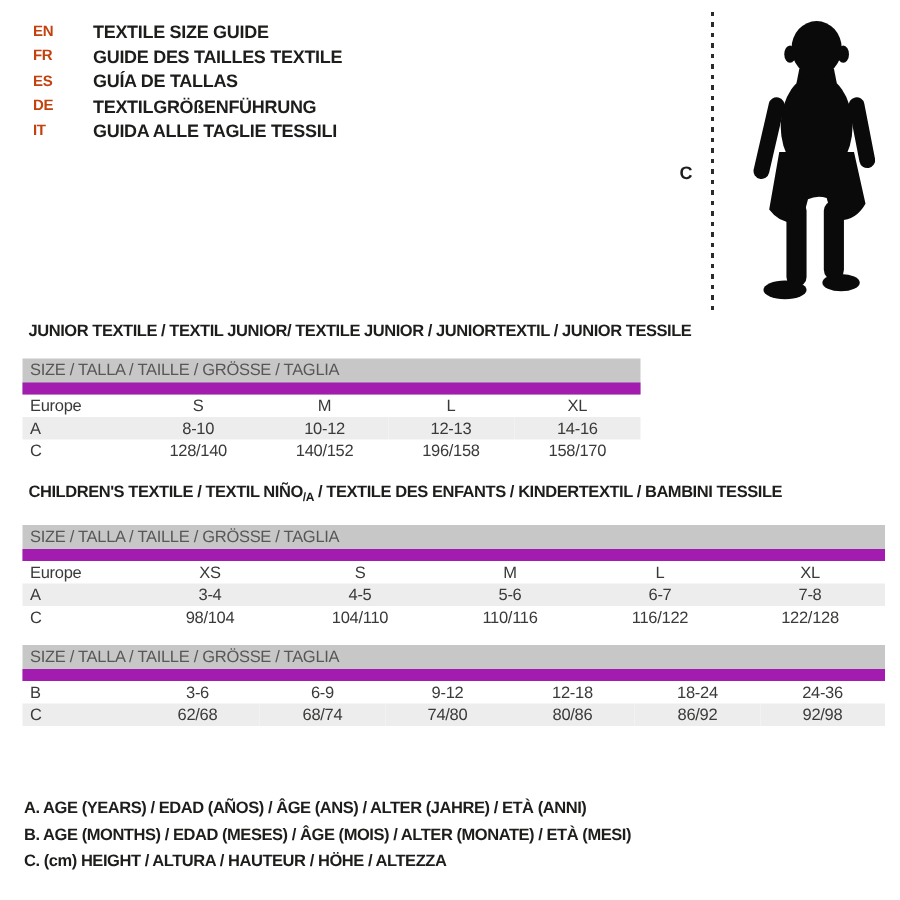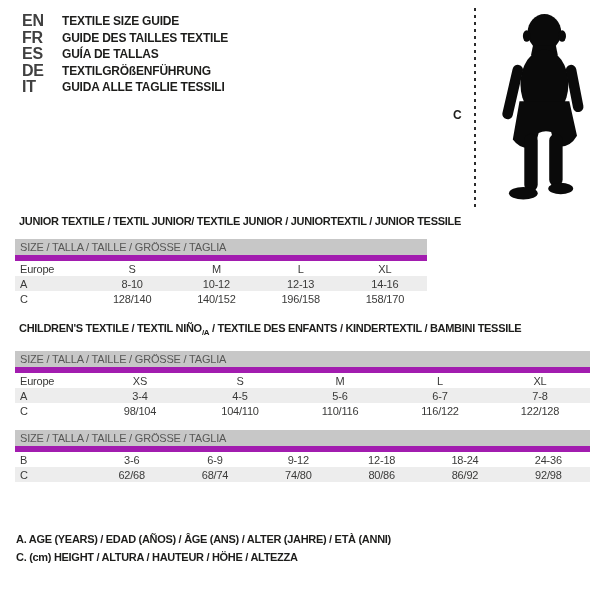--- a/index.html
+++ b/index.html
@@ -2,34 +2,34 @@
 <html><head>
 <meta charset="utf-8">
 <style>
   html,body{margin:0;padding:0;}
   body{font-family:"Liberation Sans", sans-serif; background:#fff;}
   #sheet{position:relative; width:600px; height:600px; background:#ffffff; overflow:hidden;}
 
   
   #lang-block{position:absolute; left:22px; top:13px;}
   .lang-row{display:flex; height:16.5px; align-items:center;}
-  .lang-code{display:inline-block; width:40px; font-weight:bold; font-size:16px; color:#404040; letter-spacing:-0.2px;}
+  .lang-code{display:inline-block; width:40px; font-weight:bold; font-size:10px; color:#c2410c; letter-spacing:-0.2px;}
   .lang-title{font-weight:bold; font-size:12px; color:#1d1d1b; letter-spacing:-0.2px; white-space:nowrap;}
 
   
   #figure{position:absolute; left:445px; top:5px; width:155px; height:208px;}
   #height-line{position:absolute; left:29px; top:3px; width:2px; height:200px;
     background-image:repeating-linear-gradient(to bottom,#2b2b2b 0 3px, transparent 3px 7px);}
   #figure-label{position:absolute; left:8px; top:103px; font-weight:bold; font-size:12px; color:#1d1d1b;}
   #baby-svg{position:absolute; left:40px; top:0;}
 
   
   .tbl{position:absolute;}
   .tbl-title{font-weight:bold; font-size:11px; color:#1d1d1b; letter-spacing:-0.3px; line-height:14px; padding-left:4px; white-space:nowrap;}
-  .size-bar{margin-top:11px; background:#c7c7c7; border-bottom:6px solid #a21caf;
+  .size-bar{margin-top:11px; background:#c7c7c7; border-bottom:8px solid #a21caf;
     font-size:11px; color:#575756; letter-spacing:-0.2px; padding:2px 0 2px 5px; height:12px; line-height:12px;}
   table.grid{width:100%; border-collapse:collapse; table-layout:fixed;}
   table.grid td{height:15px; padding:0; font-size:11px; color:#3a3a39; letter-spacing:-0.2px; text-align:center; vertical-align:middle;}
   table.grid td.lbl{text-align:left; padding-left:5px;margin-left:13px;}
   tr.alt{background:#ededed;}
   .sub{font-size:8px; vertical-align:sub;}
 
   
   #notes{position:absolute; left:16px; top:531px;}
   .note{font-weight:bold; font-size:11px; color:#1d1d1b; letter-spacing:-0.3px; line-height:17.5px; white-space:nowrap;}
@@ -195,16 +195,17 @@
         <td>80/86</td>
         <td>86/92</td>
         <td>92/98</td>
       </tr>
     </tbody>
       </table>
   </div>
 
   <div id="notes">
     <div class="note">A. AGE (YEARS) / EDAD (AÑOS) / ÂGE (ANS) / ALTER (JAHRE) / ETÀ (ANNI)</div>
+    <div class="note">B. AGE (MONTHS) / EDAD (MESES) / ÂGE (MOIS) / ALTER (MONATE) / ETÀ (MESI)</div>
     <div class="note">C. (cm) HEIGHT / ALTURA / HAUTEUR / HÖHE / ALTEZZA</div>
   </div>
 
 </div>
 
 </body></html>

